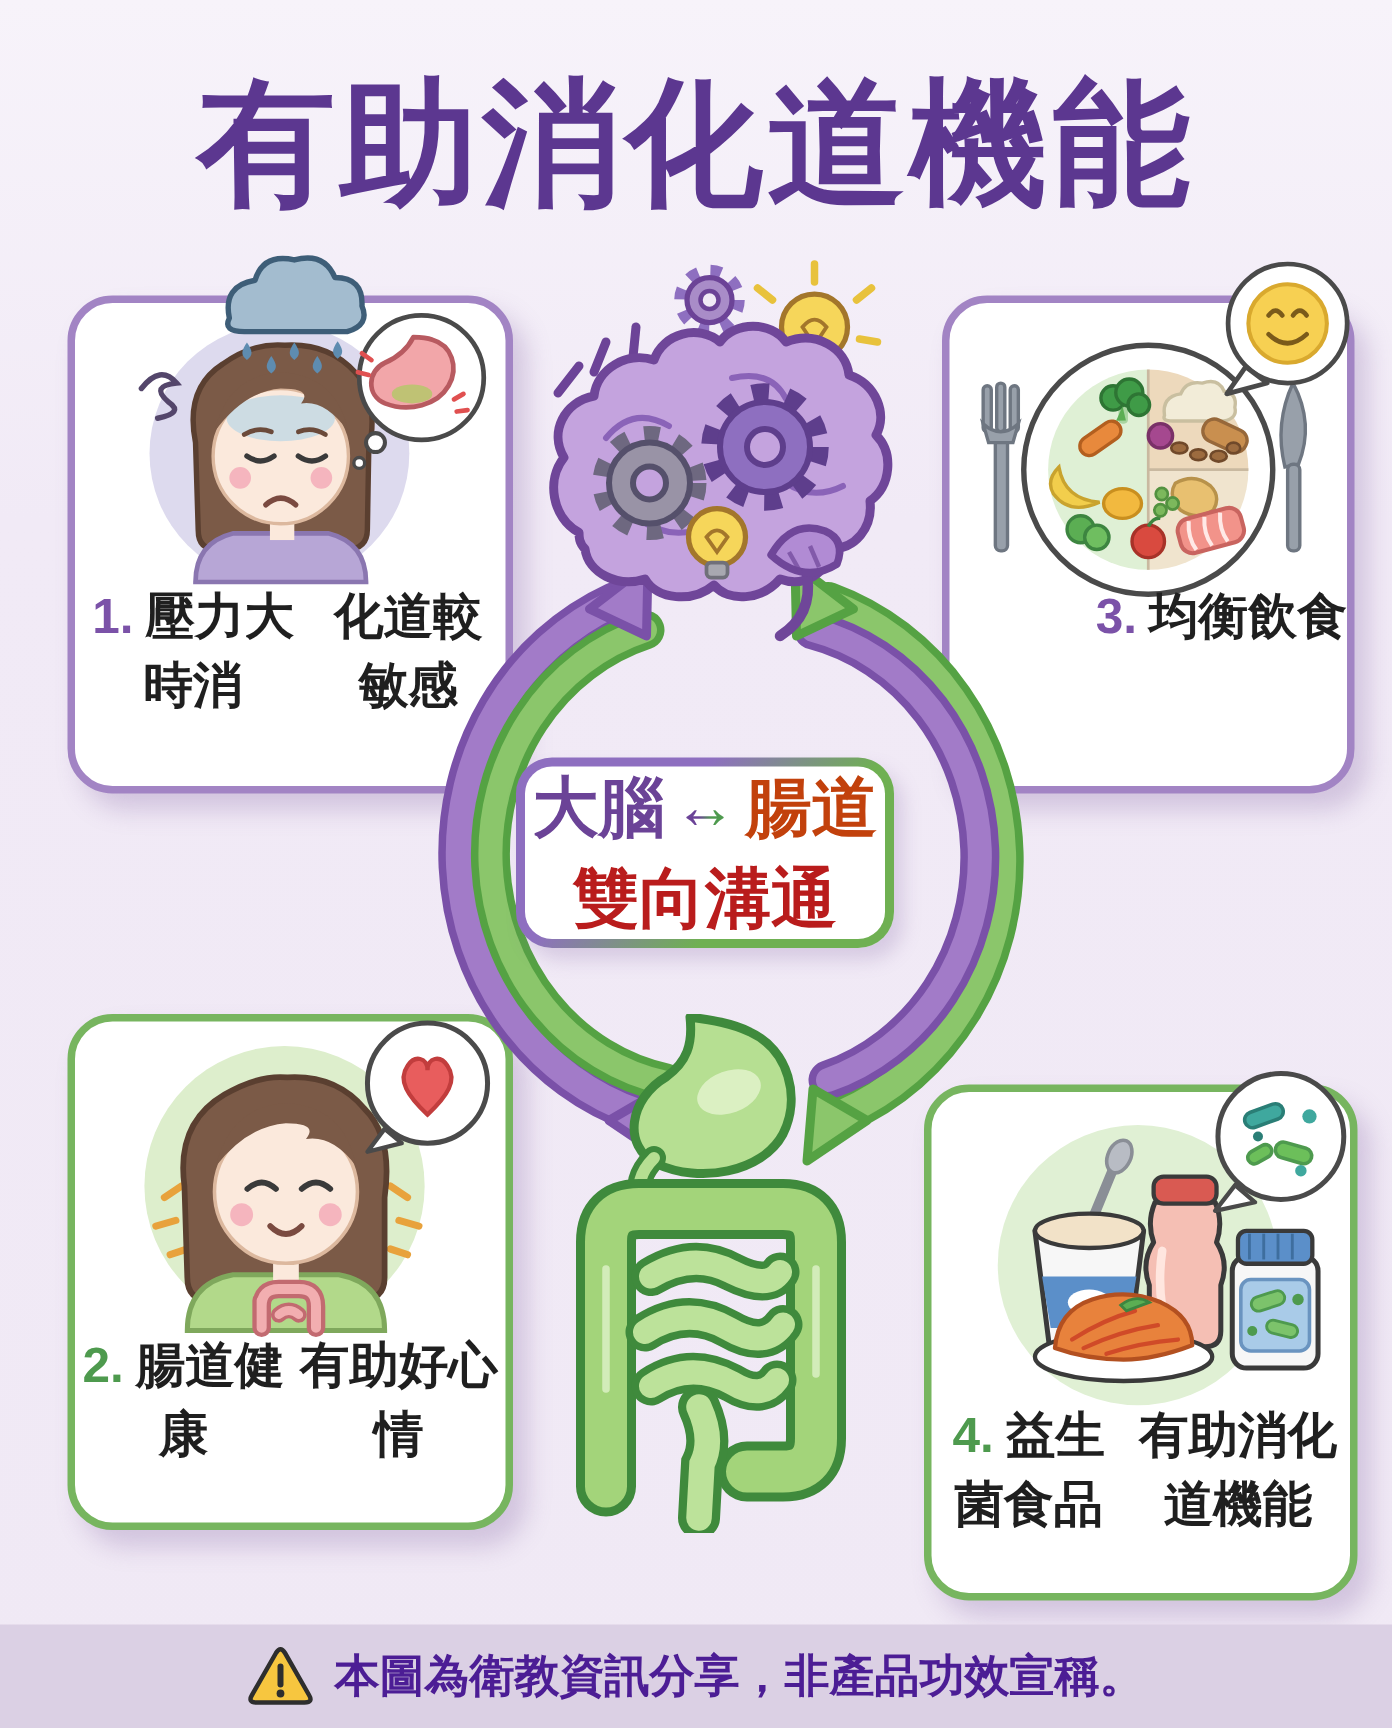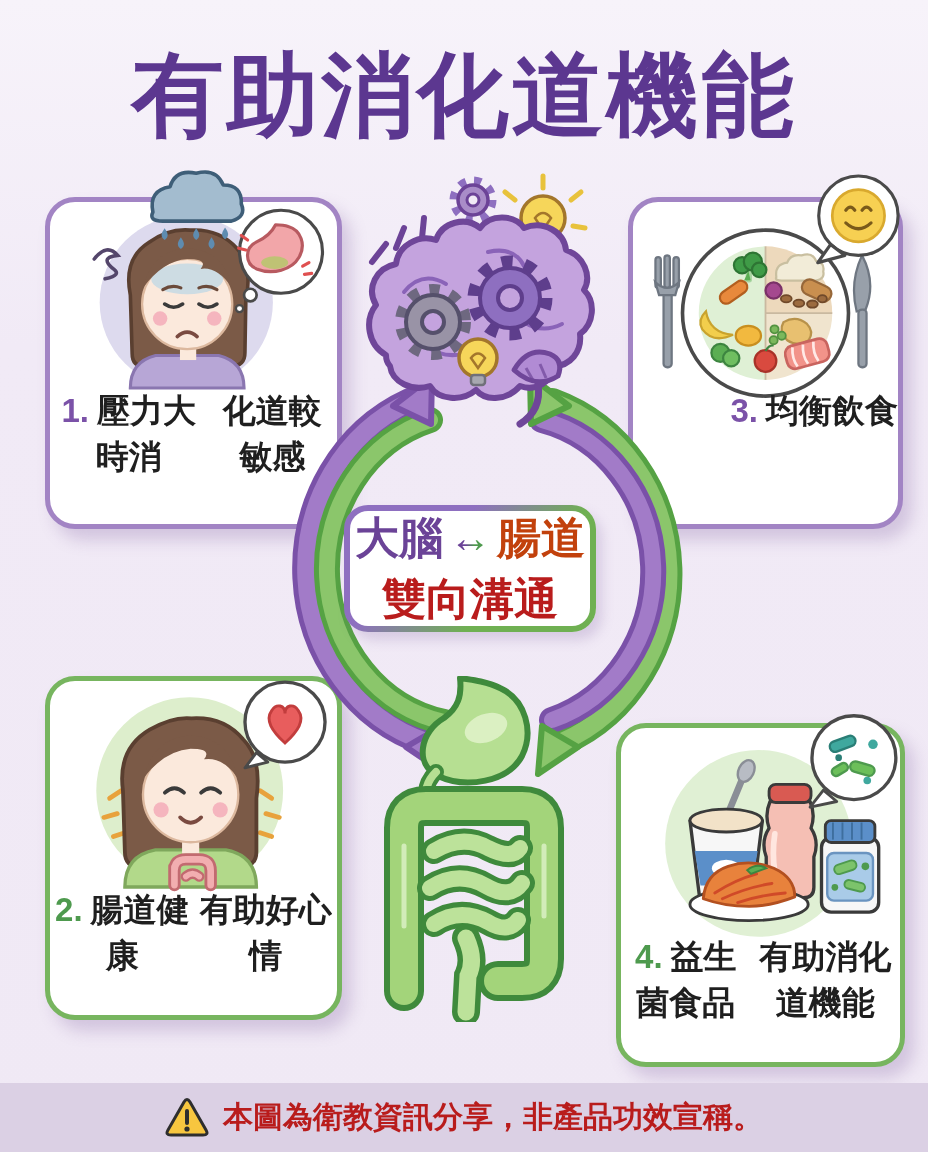--- a/index.html
+++ b/index.html
@@ -40,21 +40,21 @@
   .center-line1{font-size:44px;font-weight:900;display:flex;align-items:center;gap:6px;}
   .brain-word{color:#6B4397;}
   .gut-word{color:#c2410c;}
   .bidir-arrow{font-size:42px;font-weight:900;color:#6B4397;
                background:linear-gradient(90deg,#6B4397 40%,#4E9A4E 60%);
                -webkit-background-clip:text;background-clip:text;-webkit-text-fill-color:transparent;}
   .center-line2{font-size:44px;font-weight:900;color:#b91c1c;}
   
   .footer{position:absolute;left:0;bottom:0;width:100%;height:69px;background:#DBD0E4;z-index:8;
           display:flex;align-items:center;justify-content:center;gap:14px;}
-  .footer-text{font-size:30px;font-weight:800;color:#b91c1c;}
+  .footer-text{font-size:30px;font-weight:800;color:#4c1d95;}
 </style>
 </head>
 <body>
 
 <div class="page">
 
   <div class="title">有助消化道機能</div>
 
   <svg class="arcs" viewBox="0 0 928 1152">
 

